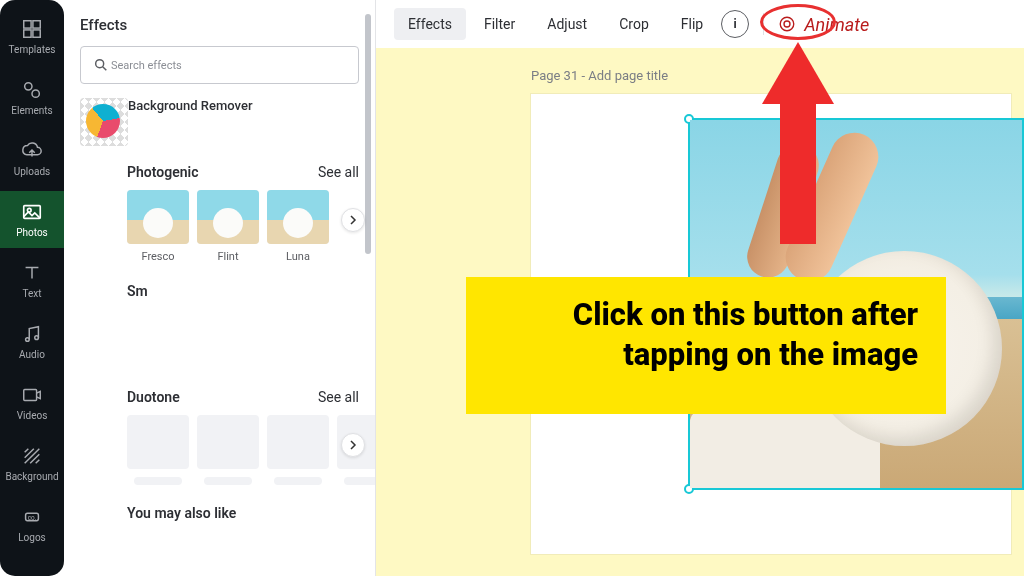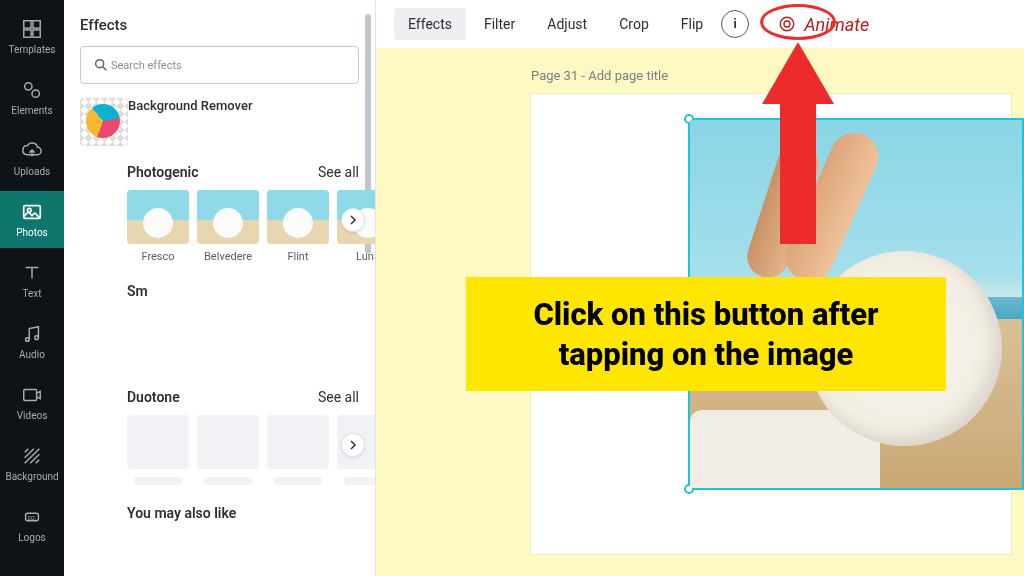--- a/index.html
+++ b/index.html
@@ -1,20 +1,20 @@
 <!DOCTYPE html>
 <html><head>
 <meta charset="utf-8">
 <style>
 * { margin: 0; padding: 0; box-sizing: border-box; font-family: -apple-system, BlinkMacSystemFont, "Segoe UI", Roboto, sans-serif; }
 body { width: 1024px; height: 576px; overflow: hidden; display: flex; background: #fff; }
 
-.sidebar { width: 64px; background: #0e1318; display: flex; flex-direction: column; align-items: center; padding-top: 8px; gap: 4px; }
+.sidebar { width: 64px; background: #0e1318; display: flex; flex-direction: column; align-items: center; padding-top: 8px; gap: 4px; border-radius: 15px; }
 .sidebar-item { width: 64px; display: flex; flex-direction: column; align-items: center; justify-content: center; padding: 10px 0; cursor: pointer; color: #a8abb0; }
-.sidebar-item.active { background: #0f766e; color: #fff; }
+.sidebar-item.active { background: #14532d; color: #fff; }
 .sidebar-item svg { width: 22px; height: 22px; }
 .sidebar-label { font-size: 10px; margin-top: 4px; color: inherit; }
 
 .panel { width: 312px; background: #fff; border-right: 1px solid #e3e4e7; display: flex; flex-direction: column; padding: 16px; overflow: hidden; position: relative; }
 .panel-title { font-size: 15px; font-weight: 500; color: #2d2f34; margin-bottom: 12px; }
 .search-box { display: flex; align-items: center; border: 1px solid #c7c9cf; border-radius: 4px; padding: 10px 12px; margin-bottom: 14px; }
 .search-box svg { width: 16px; height: 16px; color: #5b5d62; }
 .search-box input { border: none; outline: none; margin-left: 2px; font-size: 11px; flex: 1; color: #333; }
 .search-box input::placeholder { color: #8b8e95; }
 
@@ -70,21 +70,21 @@
 .hat { position: absolute; width: 195px; height: 195px; border-radius: 50%; background: radial-gradient(circle at 50% 50%, #f7f3ec 0%, #f4efe5 58%, #ebe3d5 100%); right: 20px; bottom: 42px; box-shadow: inset -8px -8px 18px rgba(0,0,0,0.1); }
 .hat-center { position: absolute; width: 78px; height: 78px; border-radius: 50%; background: #f2ece0; left: 58px; top: 58px; box-shadow: inset 2px 2px 6px rgba(0,0,0,0.15); }
 .leg { position: absolute; width: 48px; height: 158px; background: linear-gradient(90deg, #dba57a, #f0c299); left: 118px; top: 8px; transform: rotate(24deg); border-radius: 30px; }
 .leg2 { position: absolute; width: 42px; height: 138px; background: linear-gradient(90deg, #c99268, #e5b489); left: 72px; top: 22px; transform: rotate(18deg); border-radius: 30px; }
 .towel { position: absolute; bottom: 0; left: 0; width: 190px; height: 78px; background: #f2ede4; border-radius: 12px 24px 0 0; }
 
 .circle-annot { position: absolute; left: 384px; top: 4px; width: 76px; height: 36px; border: 3px solid #e83030; border-radius: 50%; pointer-events: none; }
 .arrow-annot { position: absolute; left: 386px; top: 42px; pointer-events: none; }
 .arrow-head { width: 0; height: 0; border-left: 36px solid transparent; border-right: 36px solid transparent; border-bottom: 62px solid #ee2b2b; }
 .arrow-shaft { width: 36px; height: 140px; background: #ee2b2b; margin-left: 18px; }
-.callout { position: absolute; left: 90px; top: 277px; width: 480px; background: #ffe600; padding: 18px 28px 17px; text-align: center; z-index: 10; }
+.callout { position: absolute; left: 90px; top: 277px; width: 480px; background: #ffe600; padding: 18px 28px 40px; text-align: right; z-index: 10; }
 .callout-text { font-size: 31px; font-weight: 800; color: #000; line-height: 1.28; }
 </style>
 </head>
 <body>
 
 <div class="sidebar">
   <div class="sidebar-item">
     <svg viewBox="0 0 24 24" fill="none" stroke="currentColor" stroke-width="1.6">
         <rect x="3" y="3" width="8" height="8"></rect>
         <rect x="13" y="3" width="8" height="8"></rect>
@@ -176,27 +176,20 @@
       <span class="section-title">Photogenic</span>
       <span class="see-all">See all</span>
     </div>
     <div class="thumbs">
       <div class="thumb">
           <div class="thumb-img">
             <div class="beach-mini"></div>
             <div class="mini-hat"></div>
           </div>
           <span class="thumb-label">Fresco</span>
-        </div>
-      <div class="thumb">
-          <div class="thumb-img">
-            <div class="beach-mini"></div>
-            <div class="mini-hat"></div>
-          </div>
-          <span class="thumb-label">Belvedere</span>
         </div>
       <div class="thumb">
           <div class="thumb-img">
             <div class="beach-mini"></div>
             <div class="mini-hat"></div>
           </div>
           <span class="thumb-label">Flint</span>
         </div>
       <div class="thumb">
           <div class="thumb-img">

